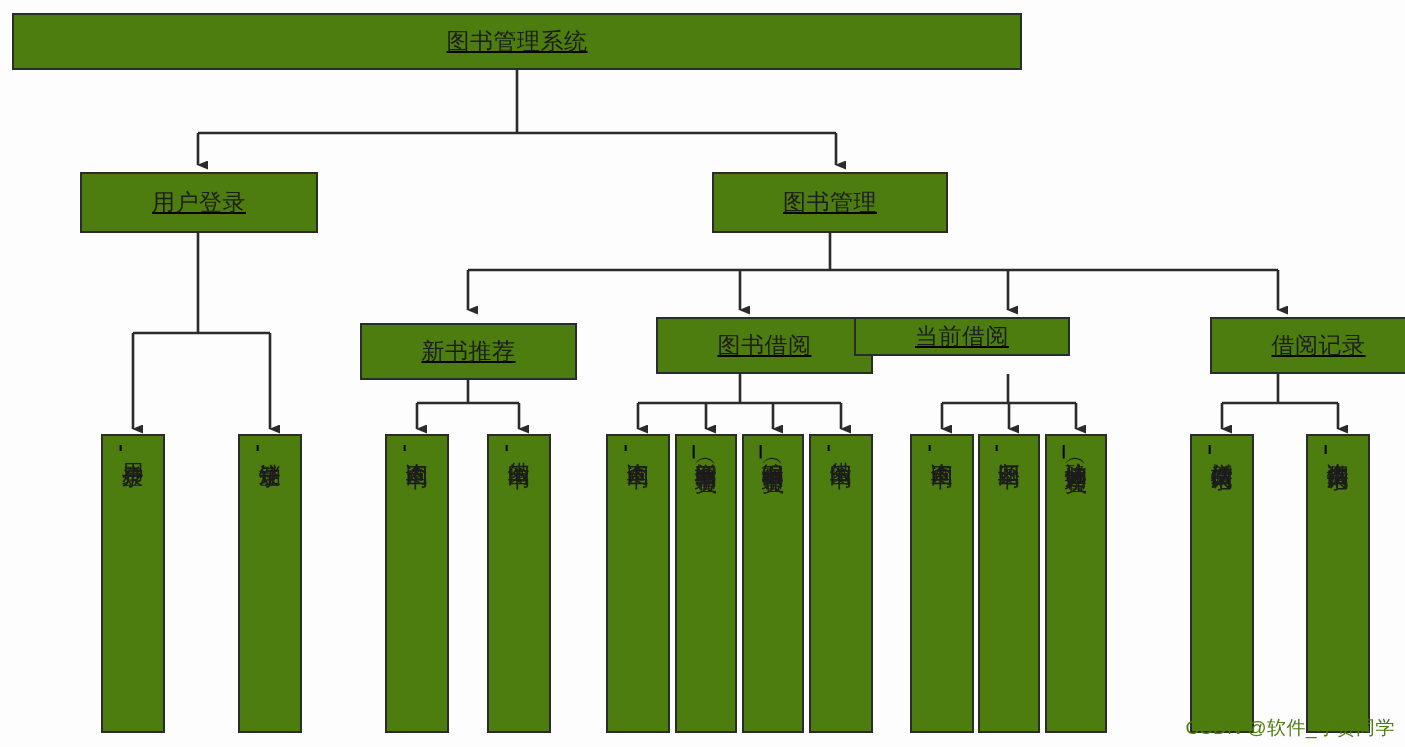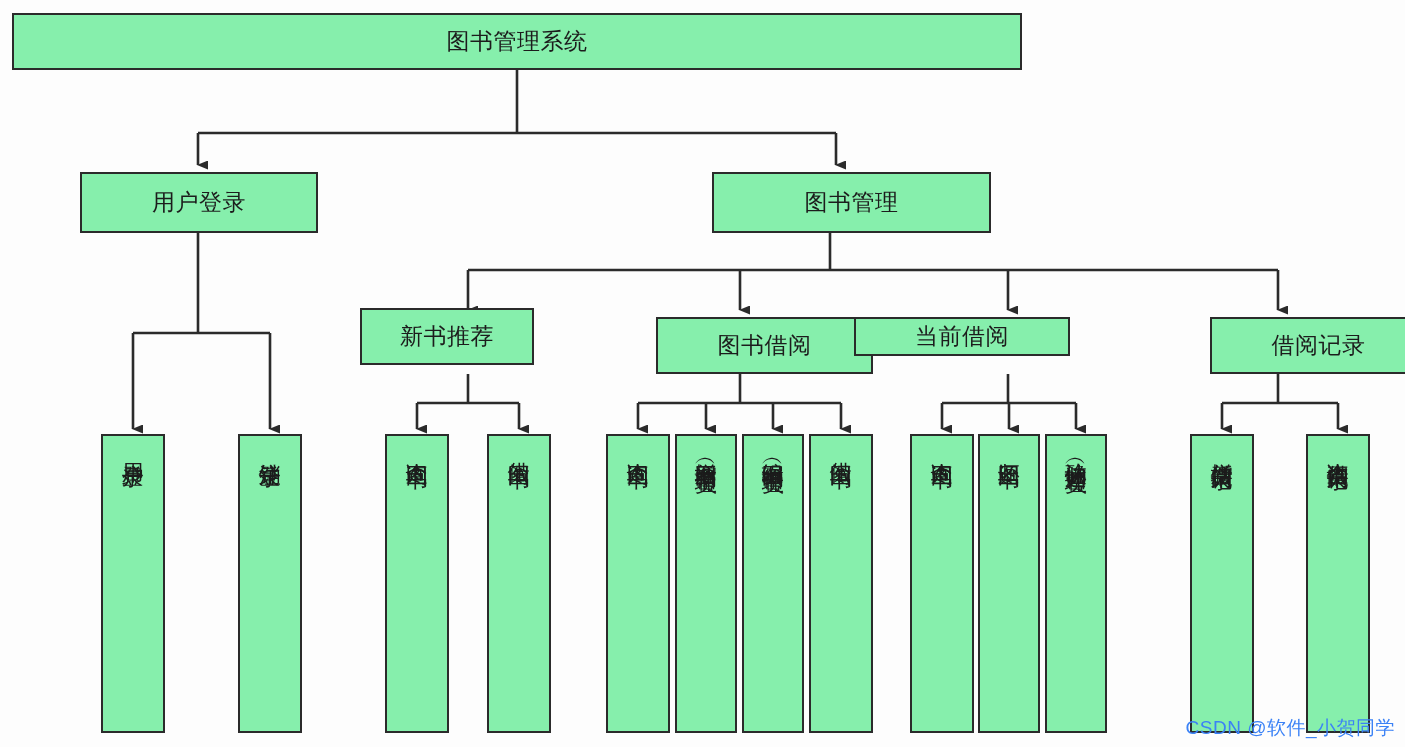--- a/index.html
+++ b/index.html
@@ -22,26 +22,27 @@
     position: absolute;
     left: 0;
     top: 0;
     width: 1405px;
     height: 747px;
     pointer-events: none;
   }
   .node {
     position: absolute;
     box-sizing: border-box;
-    background: #86efac;
+    background: #4d7c0f;
     border: 2.4px solid #2b2b2b;
     display: flex;
     align-items: center;
     justify-content: center;
     z-index: 3;
+    text-decoration: underline;
   }
   .node .node-label {
     color: #1c1c1c;
     line-height: 1.12;
     white-space: nowrap;
     text-align: center;
   }
   
   .node.horiz .node-label {
     font-size: 23px;
@@ -62,21 +63,21 @@
     font-size: 22px;
     line-height: 1.06;
     letter-spacing: 1.5px;
     white-space: nowrap;
   }
   #watermark {
     position: absolute;
     right: 10px;
     bottom: 6px;
     font-size: 19px;
-    color: #3b82f6;
+    color: #4d7c0f;
     letter-spacing: 0.5px;
     z-index: 9;
     white-space: nowrap;
     font-family: "Liberation Sans", "DejaVu Sans", sans-serif;
   }
 </style>
 </head>
 <body>
 
 <div id="diagram-root">
@@ -131,25 +132,25 @@
     </g>
   </svg>
 
   <div class="node horiz root" style="left:12px; top:13px; width:1010px; height:57px;">
     <span class="node-label">图书管理系统</span>
   </div>
 
   <div class="node horiz" style="left:80px; top:172px; width:238px; height:61px;">
     <span class="node-label">用户登录</span>
   </div>
-  <div class="node horiz" style="left:712px; top:172px; width:279px; height:61px;">
+  <div class="node horiz" style="left:712px; top:172px; width:236px; height:61px;">
     <span class="node-label">图书管理</span>
   </div>
 
-  <div class="node horiz" style="left:360px; top:308px; width:174px; height:57px;">
+  <div class="node horiz" style="left:360px; top:323px; width:217px; height:57px;">
     <span class="node-label">新书推荐</span>
   </div>
   <div class="node horiz" style="left:632px; top:317px; width:217px; height:57px;margin-left:24px;">
     <span class="node-label">图书借阅</span>
   </div>
   <div class="node horiz" style="left:854px; top:317px; width:216px; height:39px;">
     <span class="node-label">当前借阅</span>
   </div>
   <div class="node horiz" style="left:1210px; top:317px; width:217px; height:57px;">
     <span class="node-label">借阅记录</span>

